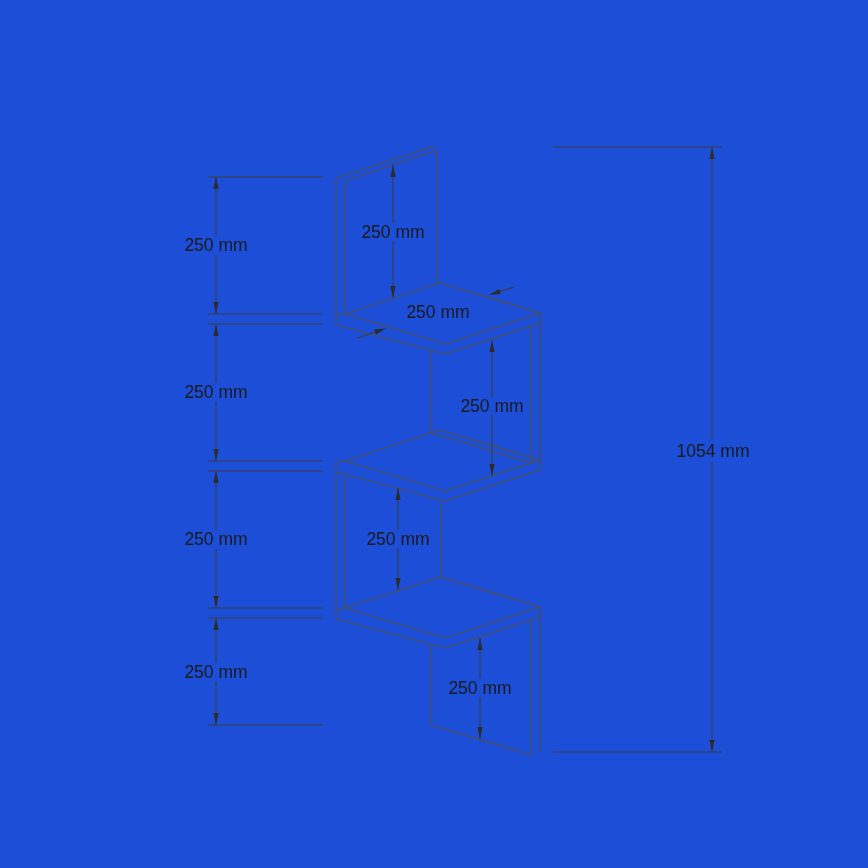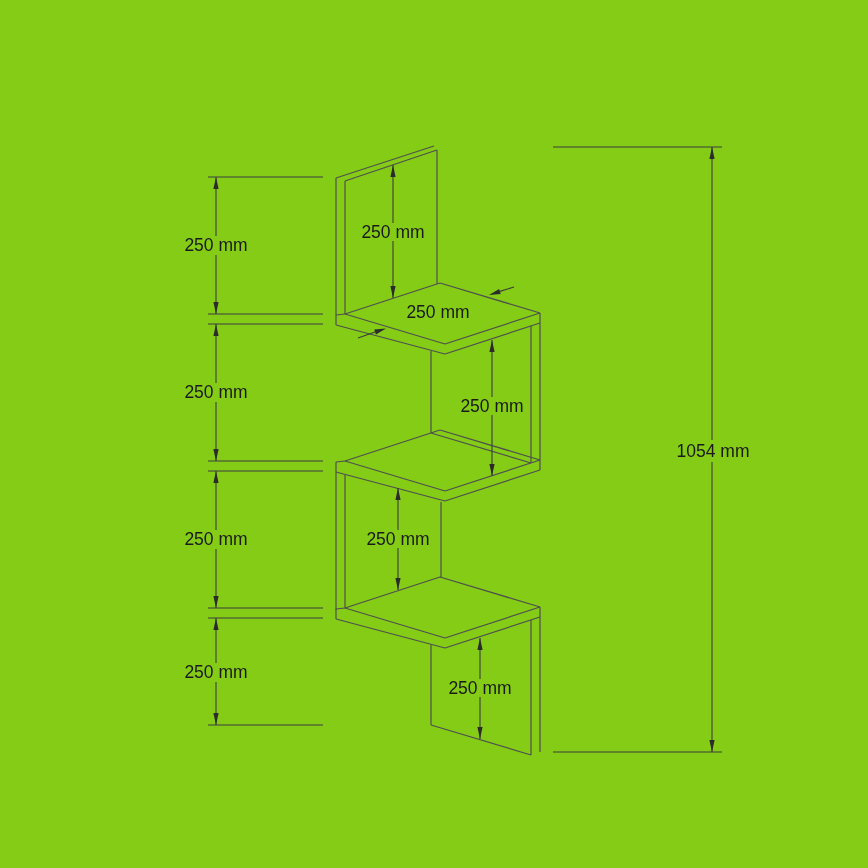--- a/index.html
+++ b/index.html
@@ -4,21 +4,21 @@
 <style>
   html, body {
     margin: 0;
     padding: 0;
     background: #ffffff;
   }
   .canvas {
     position: relative;
     width: 868px;
     height: 868px;
-    background: #84cc16;
+    background: #1d4ed8;
     overflow: hidden;
   }
   svg text {
     font-family: "Liberation Sans", sans-serif;
     font-size: 17.5px;
     fill: #1a1a1a;
   }
   .drawline {
     stroke: #4f4f4f;
     stroke-width: 1.2;

